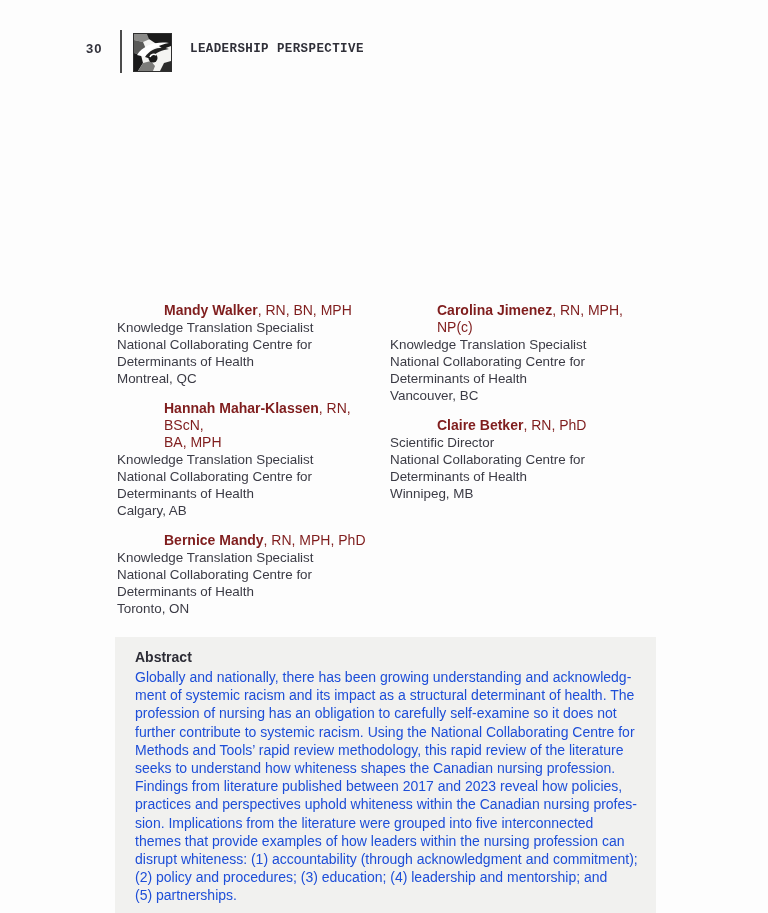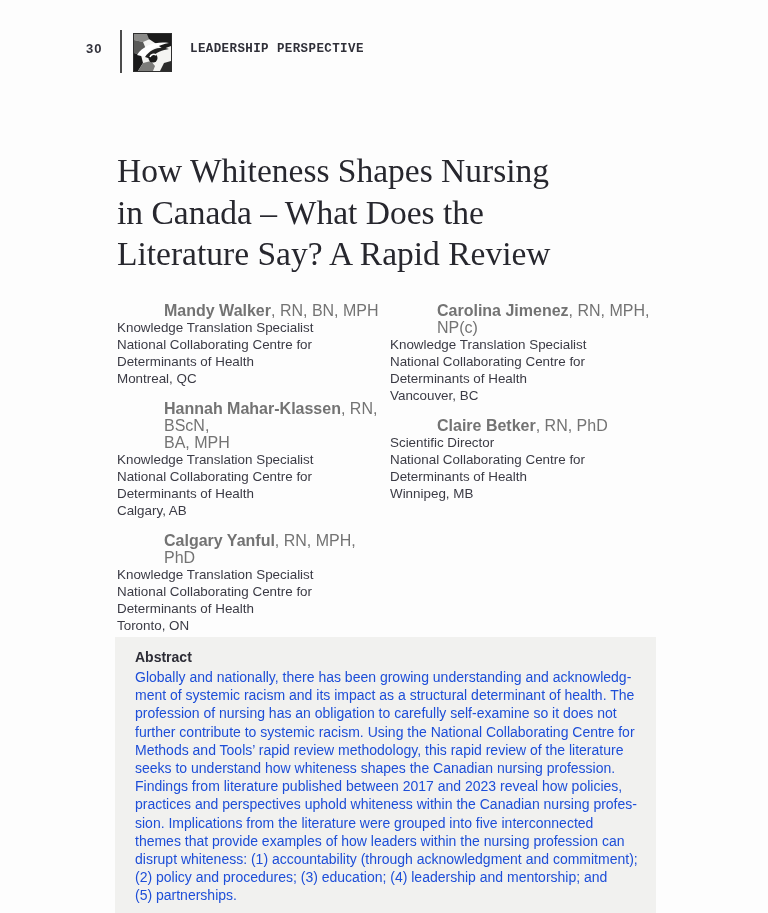--- a/index.html
+++ b/index.html
@@ -39,21 +39,21 @@
     white-space: pre-line;
   }
 
   
   .authors {
     position: absolute; left: 117px; top: 302px; width: 545px;
     display: grid; grid-template-columns: 273px 272px;
   }
   .author-block { margin-bottom: 13px; }
   .author-name {
-    font-size: 16px; line-height: 17px; color: #737373;
+    font-size: 14px; line-height: 17px; color: #7f1d1d;
     white-space: pre-line;
     padding-left: 47px;
   }
   .author-name .name { font-weight: 700; }
   .author-details {
     font-size: 13.4px; line-height: 17px; color: #3b3b45;
     white-space: pre-line;
   }
 
   
@@ -95,23 +95,20 @@
           <path d="M4 22 C10 12, 24 8, 36 10 C26 12, 16 16, 12 24 Z" fill="#ffffff"></path>
           <path d="M12 24 C18 15, 28 13, 36 16 C30 17, 22 19, 18 26 Z" fill="#222222"></path>
           <circle cx="20" cy="25" r="4.5" fill="#1a1a1a"></circle>
           <path d="M17 24 a4 4 0 0 1 6 -2" stroke="#ffffff" stroke-width="1.6" fill="none"></path>
         </svg>
       </span>
     </div>
     <div class="section-label">LEADERSHIP PERSPECTIVE</div>
   </div>
 
-  <h1 class="article-title">How Whiteness Shapes Nursing
-in Canada – What Does the
-Literature Say? A Rapid Review</h1>
 
   <div class="authors">
     <div class="author-col">
 
       <div class="author-block">
         <p class="author-name"><span class="name">Mandy Walker</span><span class="creds">, RN, BN, MPH</span></p>
         <div class="author-details">Knowledge Translation Specialist
 National Collaborating Centre for
 Determinants of Health
 Montreal, QC</div>
@@ -120,21 +117,21 @@
       <div class="author-block">
         <p class="author-name"><span class="name">Hannah Mahar-Klassen</span><span class="creds">, RN, BScN,
 BA, MPH</span></p>
         <div class="author-details">Knowledge Translation Specialist
 National Collaborating Centre for
 Determinants of Health
 Calgary, AB</div>
       </div>
 
       <div class="author-block">
-        <p class="author-name"><span class="name">Calgary Yanful</span><span class="creds">, RN, MPH, PhD</span></p>
+        <p class="author-name"><span class="name">Bernice Mandy</span><span class="creds">, RN, MPH, PhD</span></p>
         <div class="author-details">Knowledge Translation Specialist
 National Collaborating Centre for
 Determinants of Health
 Toronto, ON</div>
       </div>
 
     </div>
     <div class="author-col">
 
       <div class="author-block">

